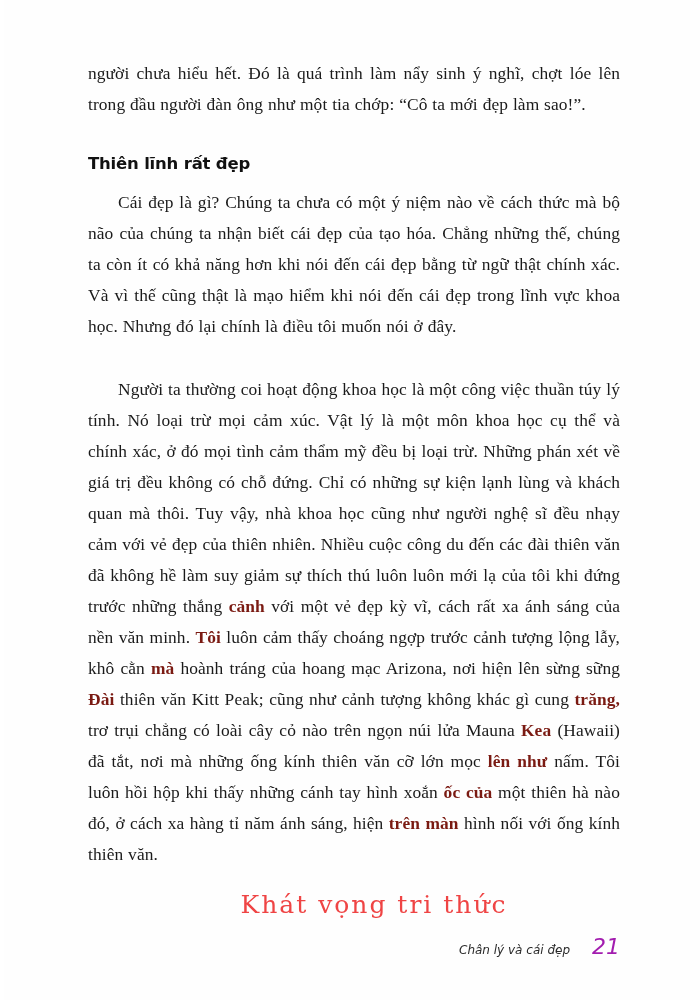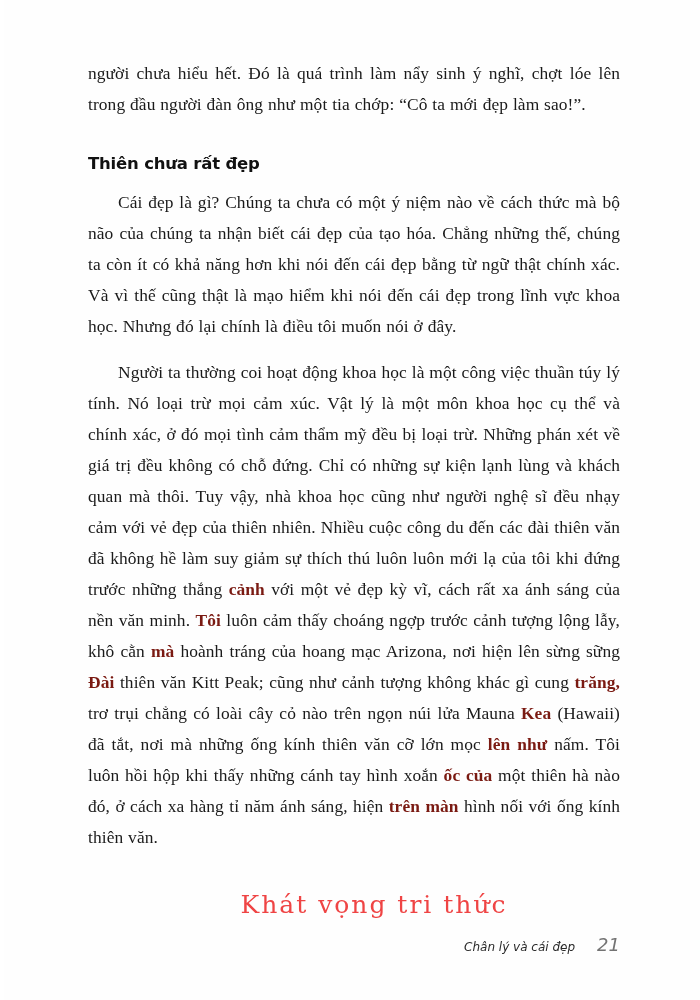--- a/index.html
+++ b/index.html
@@ -39,21 +39,21 @@
     text-justify: inter-word;
     letter-spacing: 0.1px;
     word-spacing: 0.4px;
   }
 
   p.para.indent {
     text-indent: 30px;
   }
 
   p.spaced {
-    margin-top: 15px;
+    margin-top: 32px;
     font-family: Liberation Serif, serif;
   }
 
   h2.section-title {
     font-family: "DejaVu Sans", sans-serif;
     font-size: 16.5px;
     font-weight: bold;
     color: #111111;
     margin: 34px 0 14px 0;
     letter-spacing: -0.2px;
@@ -104,34 +104,34 @@
     font-style: italic;
   }
   .footer-chapter {
     font-family: "DejaVu Sans", sans-serif;
     font-size: 12px;
     color: #2a2a2a;
     margin-right: 22px;
   }
   .footer-pageno {
     font-family: "DejaVu Sans", sans-serif;
-    font-size: 18px;
-    color: #737373;
+    font-size: 22px;
+    color: #a21caf;
   }
 </style>
 </head>
 <body>
 
 <div class="page">
 
   <div class="content">
 
     <p class="para">người chưa hiểu hết. Đó là quá trình làm nẩy sinh ý nghĩ, chợt lóe lên trong đầu người đàn ông như một tia chớp: “Cô ta mới đẹp làm sao!”.</p>
 
-    <h2 class="section-title">Thiên chưa rất đẹp</h2>
+    <h2 class="section-title">Thiên lĩnh rất đẹp</h2>
 
     <p class="para indent">Cái đẹp là gì? Chúng ta chưa có một ý niệm nào về cách thức mà bộ não của chúng ta nhận biết cái đẹp của tạo hóa. Chẳng những thế, chúng ta còn ít có khả năng hơn khi nói đến cái đẹp bằng từ ngữ thật chính xác. Và vì thế cũng thật là mạo hiểm khi nói đến cái đẹp trong lĩnh vực khoa học. Nhưng đó lại chính là điều tôi muốn nói ở đây.</p>
 
     <p class="para indent spaced" id="long-para">Người ta thường coi hoạt động khoa học là một công việc thuần túy lý tính. Nó loại trừ mọi cảm xúc. Vật lý là một môn khoa học cụ thể và chính xác, ở đó mọi tình cảm thẩm mỹ đều bị loại trừ. Những phán xét về giá trị đều không có chỗ đứng. Chỉ có những sự kiện lạnh lùng và khách quan mà thôi. Tuy vậy, nhà khoa học cũng như người nghệ sĩ đều nhạy cảm với vẻ đẹp của thiên nhiên. Nhiều cuộc công du đến các đài thiên văn đã không hề làm suy giảm sự thích thú luôn luôn mới lạ của tôi khi đứng trước những thắng <span class="hl">cảnh</span> với một vẻ đẹp kỳ vĩ, cách rất xa ánh sáng của nền văn minh. <span class="hl">Tôi</span> luôn cảm thấy choáng ngợp trước cảnh tượng lộng lẫy, khô cằn <span class="hl">mà</span> hoành tráng của hoang mạc Arizona, nơi hiện lên sừng sững <span class="hl">Đài</span> thiên văn Kitt Peak; cũng như cảnh tượng không khác gì cung <span class="hl">trăng,</span> trơ trụi chẳng có loài cây cỏ nào trên ngọn núi lửa Mauna <span class="hl">Kea</span> (Hawaii) đã tắt, nơi mà những ống kính thiên văn cỡ lớn mọc <span class="hl">lên như</span> nấm. Tôi luôn hồi hộp khi thấy những cánh tay hình xoắn <span class="hl">ốc của</span> một thiên hà nào đó, ở cách xa hàng tỉ năm ánh sáng, hiện <span class="hl">trên</span> <span class="hl">màn</span> hình nối với ống kính thiên văn.</p>
 
   </div>
 
   <div class="watermark">
     <div class="wm-sub">Khát vọng tri thức</div>
   </div>

